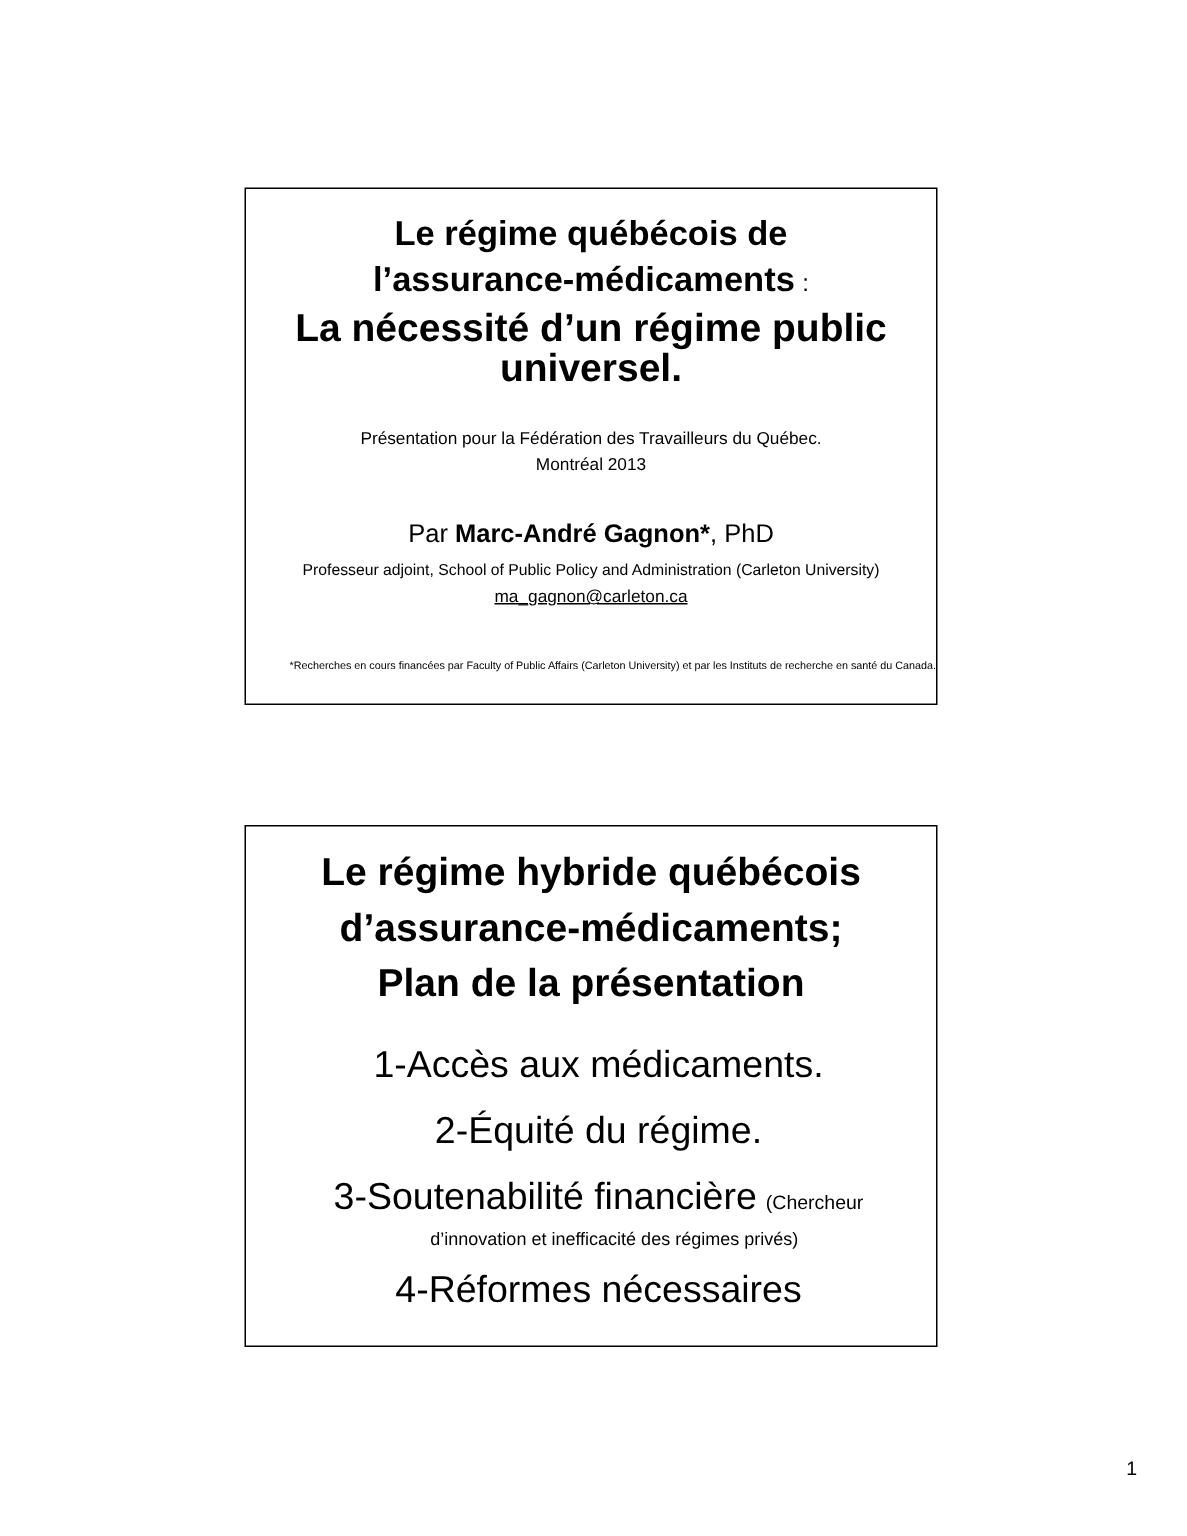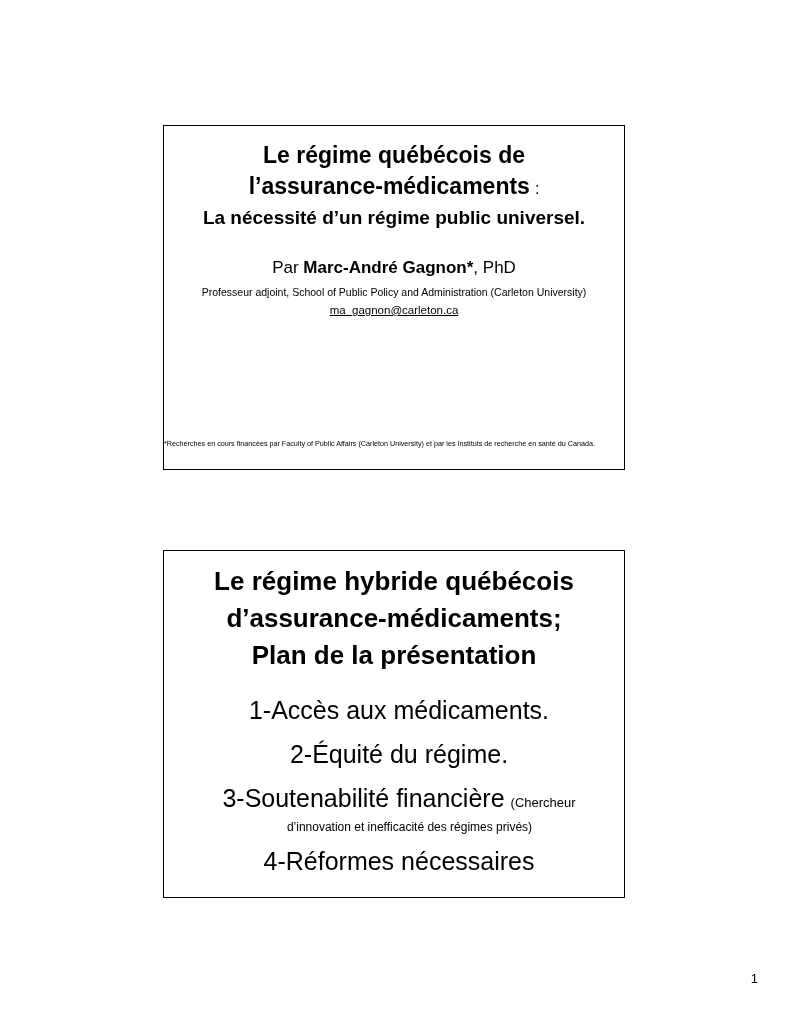--- a/index.html
+++ b/index.html
@@ -34,21 +34,21 @@
     line-height: 31px;
     font-weight: bold;
   }
   .s1-colon {
     font-weight: normal;
     font-size: 16px;
     margin-left: 5px;
   }
   .s1-subtitle {
     margin: 0 6px;
-    font-size: 19px;
+    font-size: 26px;
     line-height: 27px;
     font-weight: bold;
   }
   .s1-event {
     margin-top: 26px;
     font-size: 11.5px;
     line-height: 17px;
   }
   .s1-author {
     margin-top: 25px;
@@ -70,21 +70,21 @@
     text-decoration: underline;
   }
   .s1-footnote {
     position: absolute;
     bottom: 20px;
     left: 0;
     width: 100%;
     font-size: 7.2px;
     line-height: 10px;
     white-space: nowrap;
-    text-align: left;
+    text-align: right;
   }
 
   
   .s2-title {
     margin: 12px 4px 0 4px;
     font-size: 26px;
     line-height: 37px;
     font-weight: bold;
   }
   .s2-list {
@@ -121,20 +121,24 @@
 
 <div class="page">
 
   <section class="slide" id="slide1">
     <h1 class="s1-title">
       <span>Le régime québécois de</span><br>
       <span>l’assurance-médicaments</span><span class="s1-colon">:</span>
     </h1>
     <div class="s1-subtitle">La nécessité d’un régime public universel.</div>
 
+    <div class="s1-event">
+      <div>Présentation pour la Fédération des Travailleurs du Québec.</div>
+      <div>Montréal 2013</div>
+    </div>
 
     <div class="s1-author">
       <span>Par </span><b>Marc-André Gagnon*</b><span>, PhD</span>
     </div>
 
     <div class="s1-affil">Professeur adjoint, School of Public Policy and Administration (Carleton University)</div>
 
     <div class="s1-email-row">
       <a href="#" class="s1-email">ma_gagnon@carleton.ca</a>
     </div>

